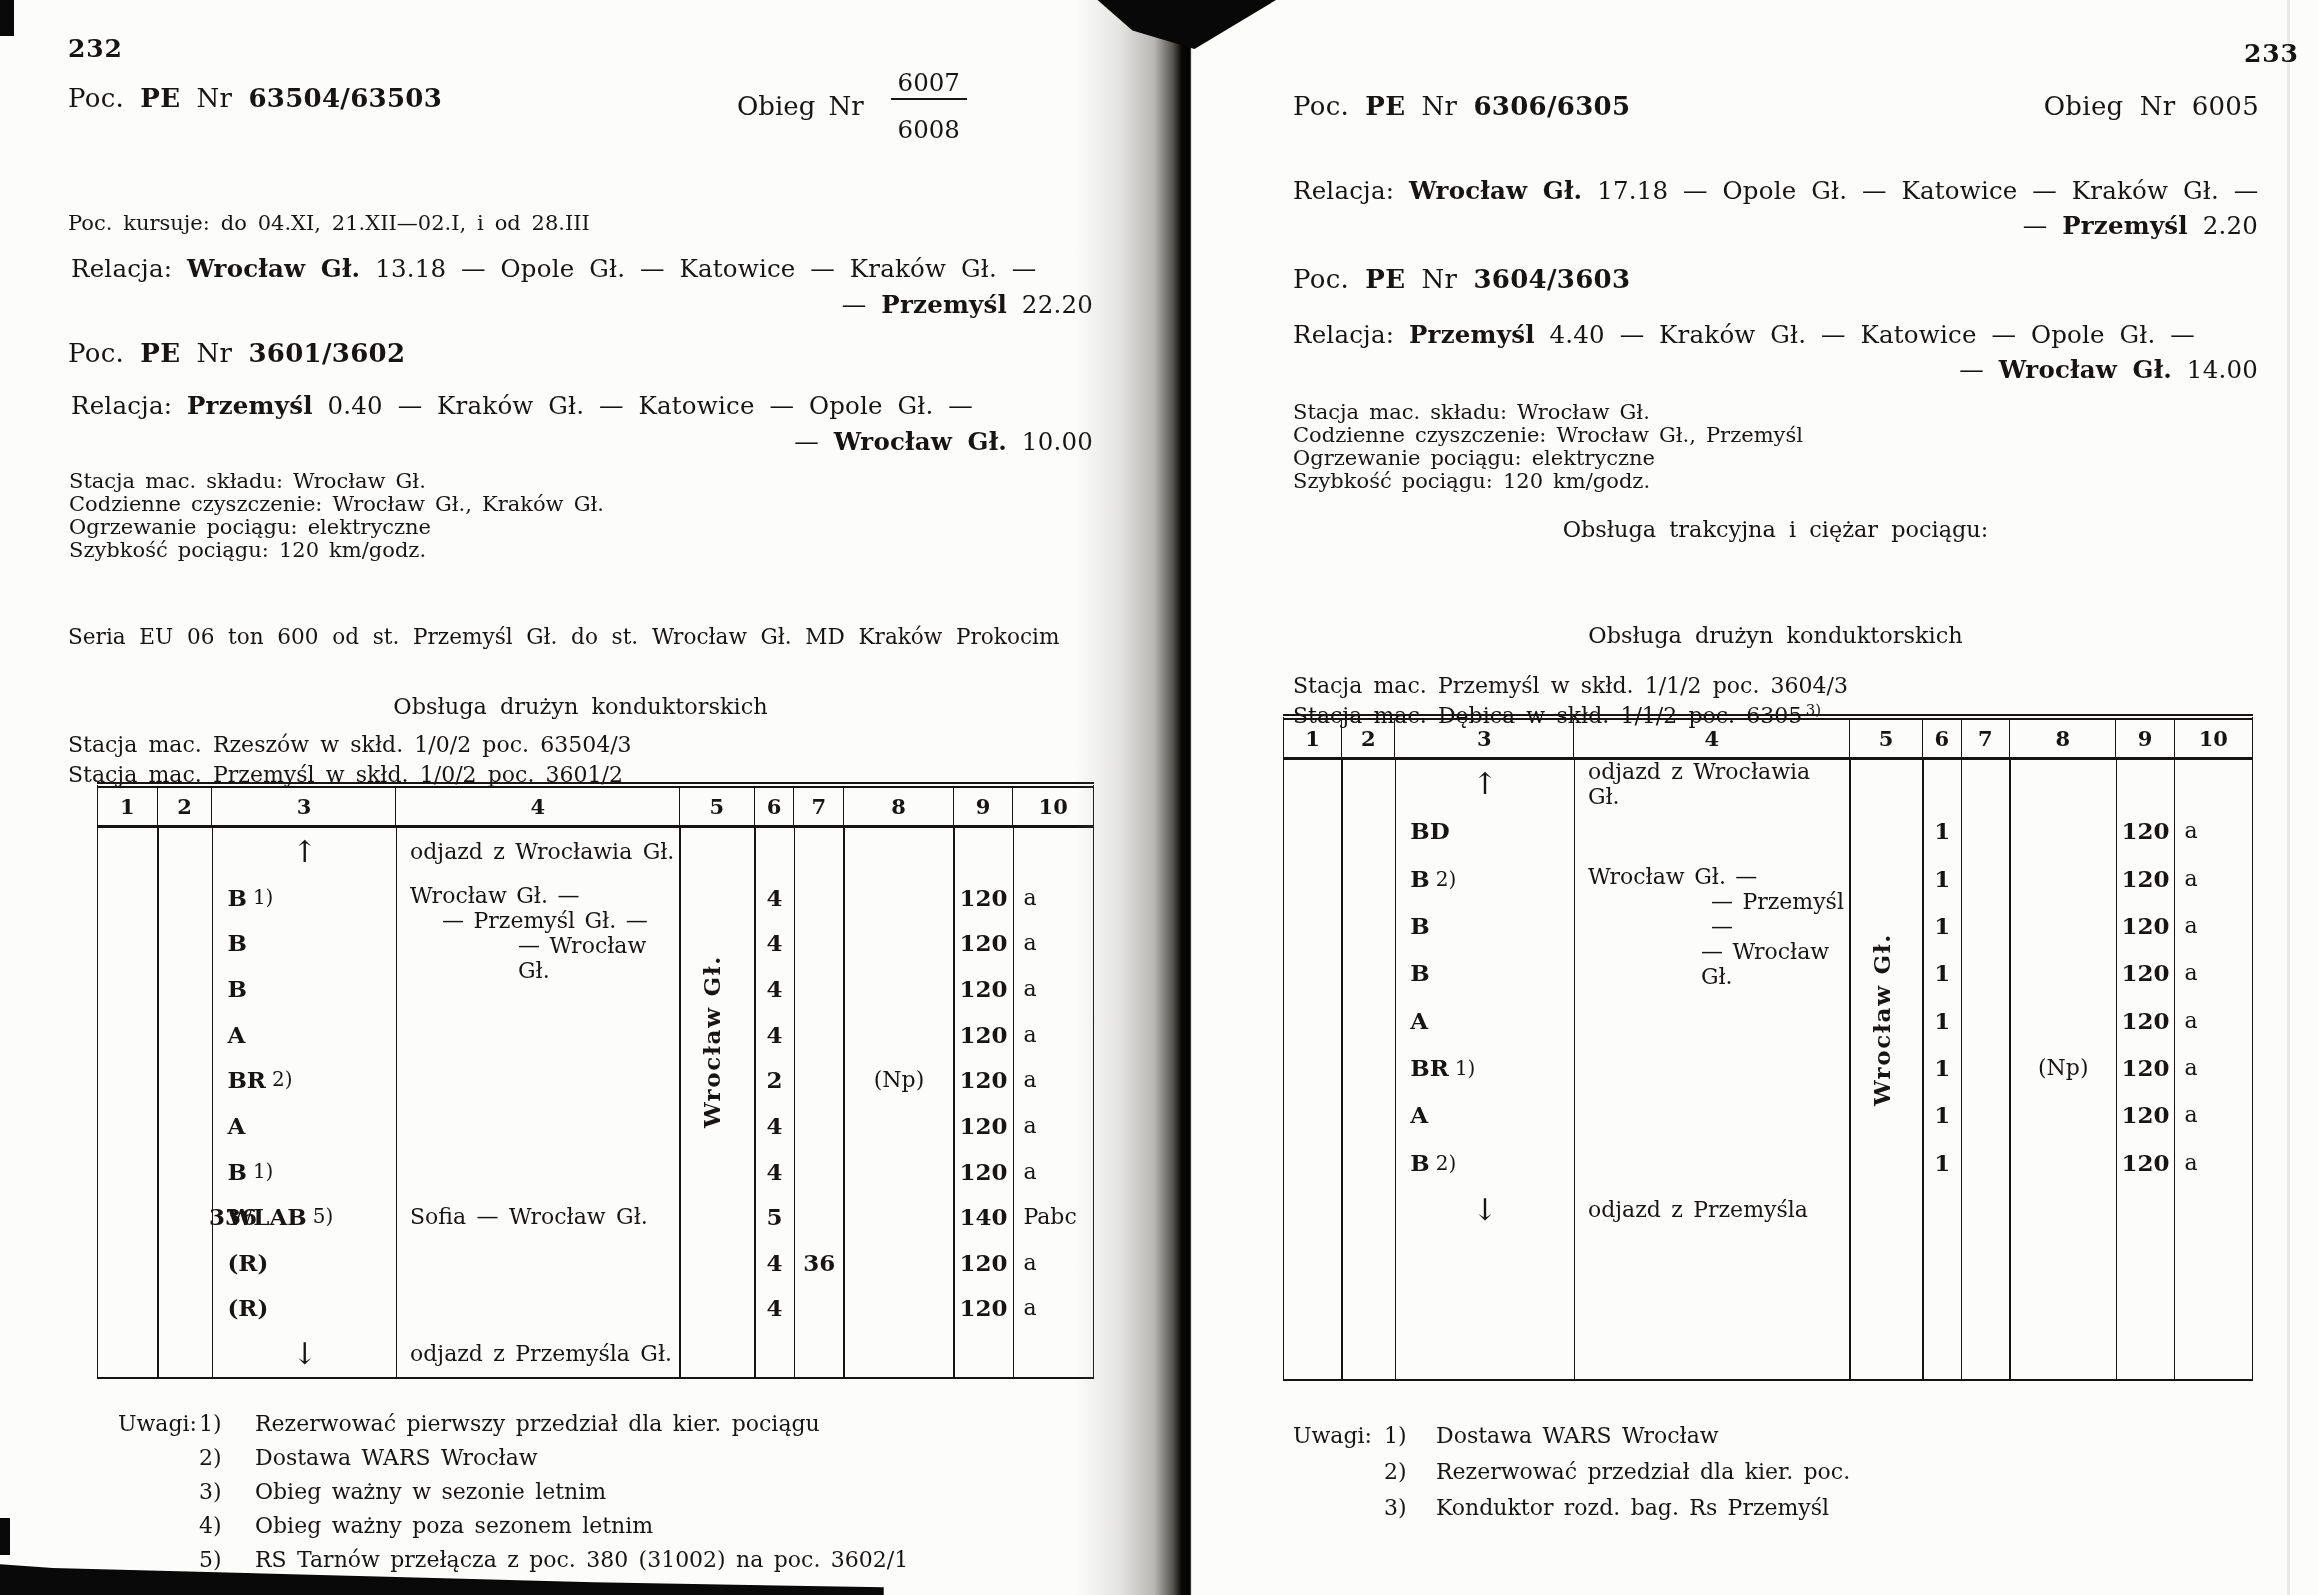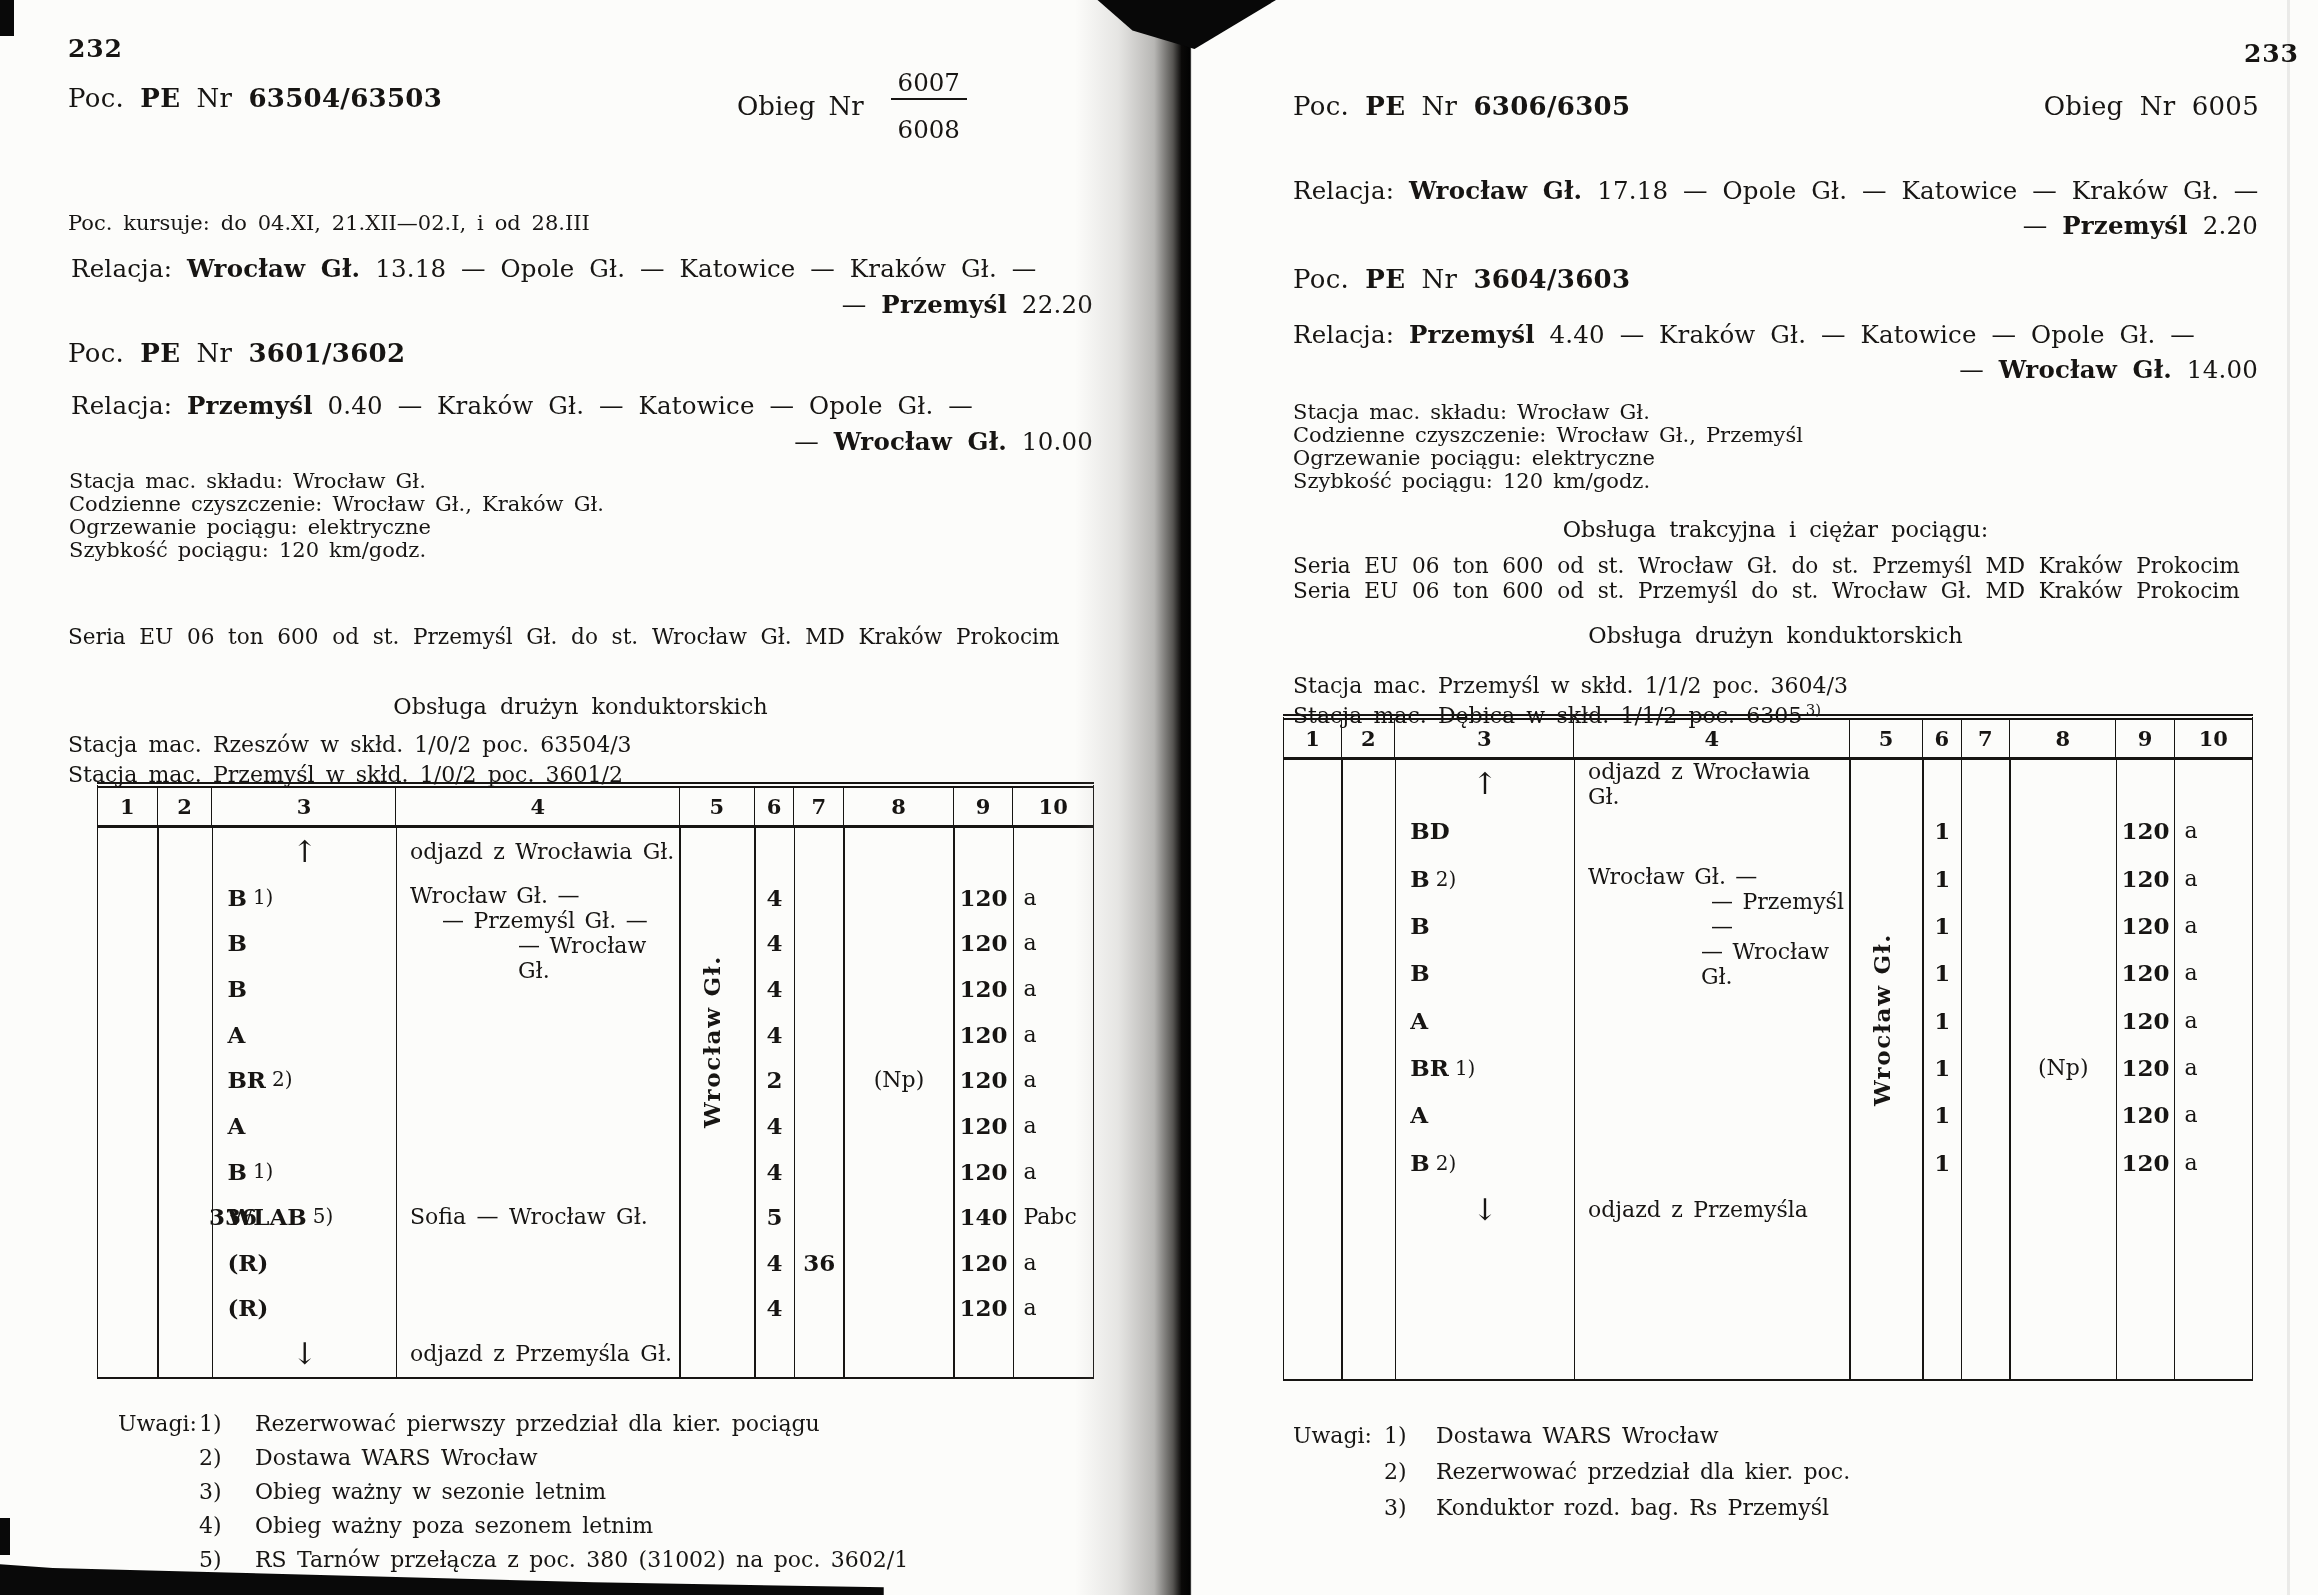--- a/index.html
+++ b/index.html
@@ -308,24 +308,20 @@
 
   <div class="abs infoblk" style="left:1293px;top:401px">
     <div>Stacja mac. składu: Wrocław Gł.</div>
     <div>Codzienne czyszczenie: Wrocław Gł., Przemyśl</div>
     <div>Ogrzewanie pociągu: elektryczne</div>
     <div>Szybkość pociągu: 120 km/godz.</div>
   </div>
 
   <div class="abs title-c" style="left:1293px;top:516px;width:965px">Obsługa trakcyjna i ciężar pociągu:</div>
 
-  <div class="abs seriablk" style="left:1293px;top:553px">
-    <div>Seria EU 06 ton 600 od st. Wrocław Gł. do st. Przemyśl MD Kraków Prokocim</div>
-    <div>Seria EU 06 ton 600 od st. Przemyśl do st. Wrocław Gł. MD Kraków Prokocim</div>
-  </div>
 
   <div class="abs title-c" style="left:1293px;top:622px;width:965px">Obsługa drużyn konduktorskich</div>
 
   <div class="abs kondblk" style="left:1293px;top:668px">
     <div><span>Stacja mac. Przemyśl w skłd. 1/1/2 poc. 3604/3</span><span class="sup"></span></div>
     <div><span>Stacja mac. Dębica w skłd. 1/1/2 poc. 6305</span><span class="sup">3)</span></div>
   </div>
 
   <div id="tbl-right" class="tbl" style="left:1283px;top:714px;width:970px">
       <div class="thead">

